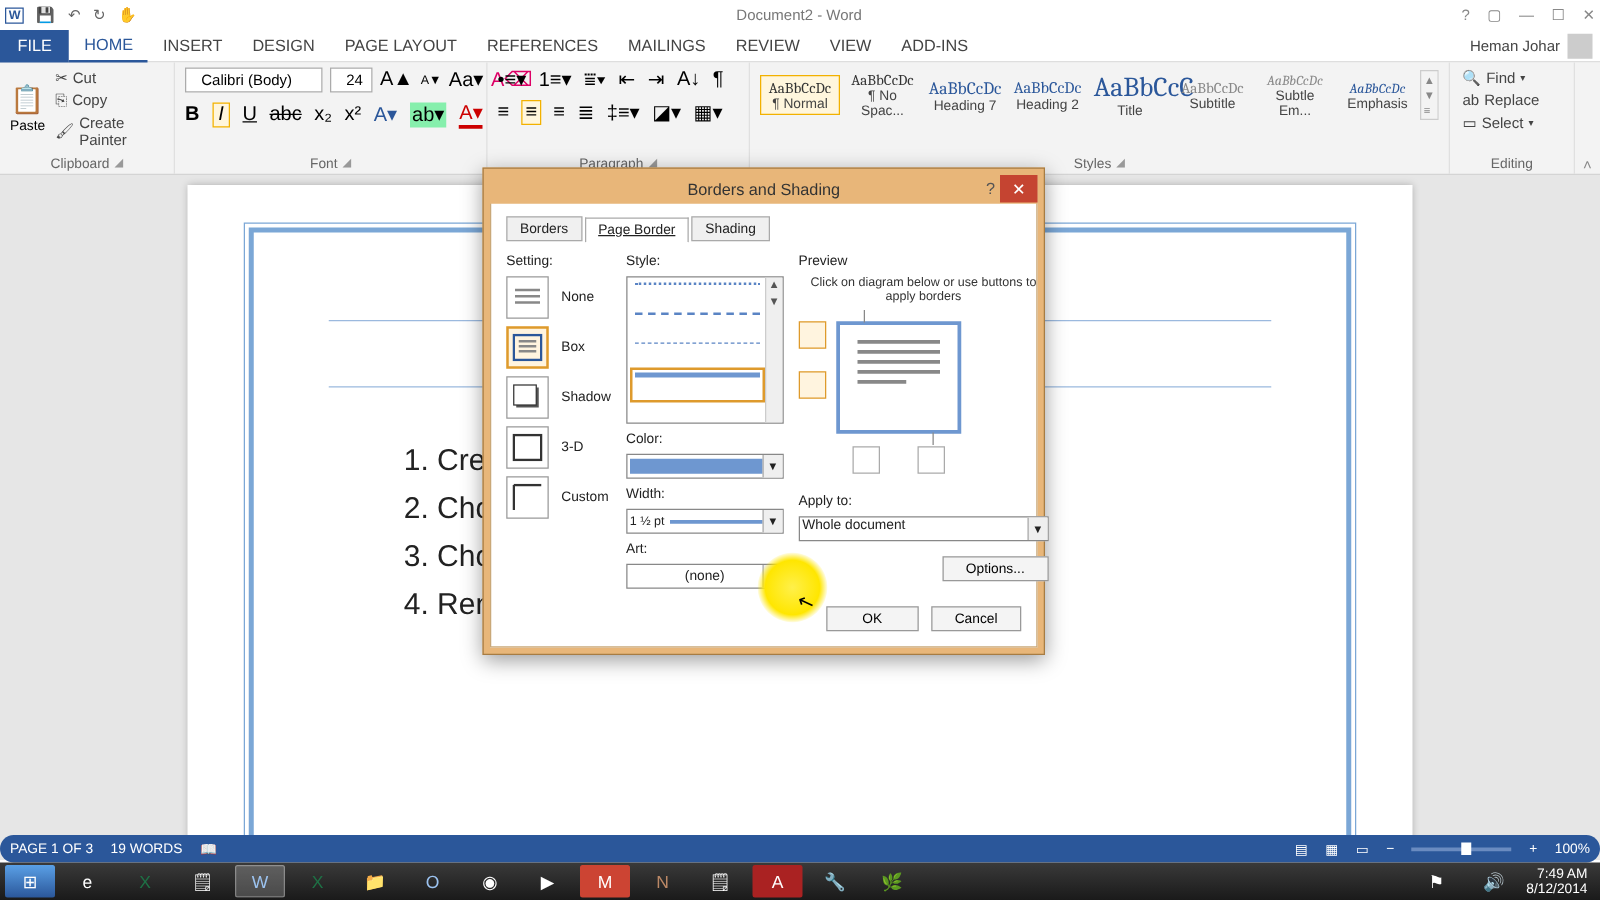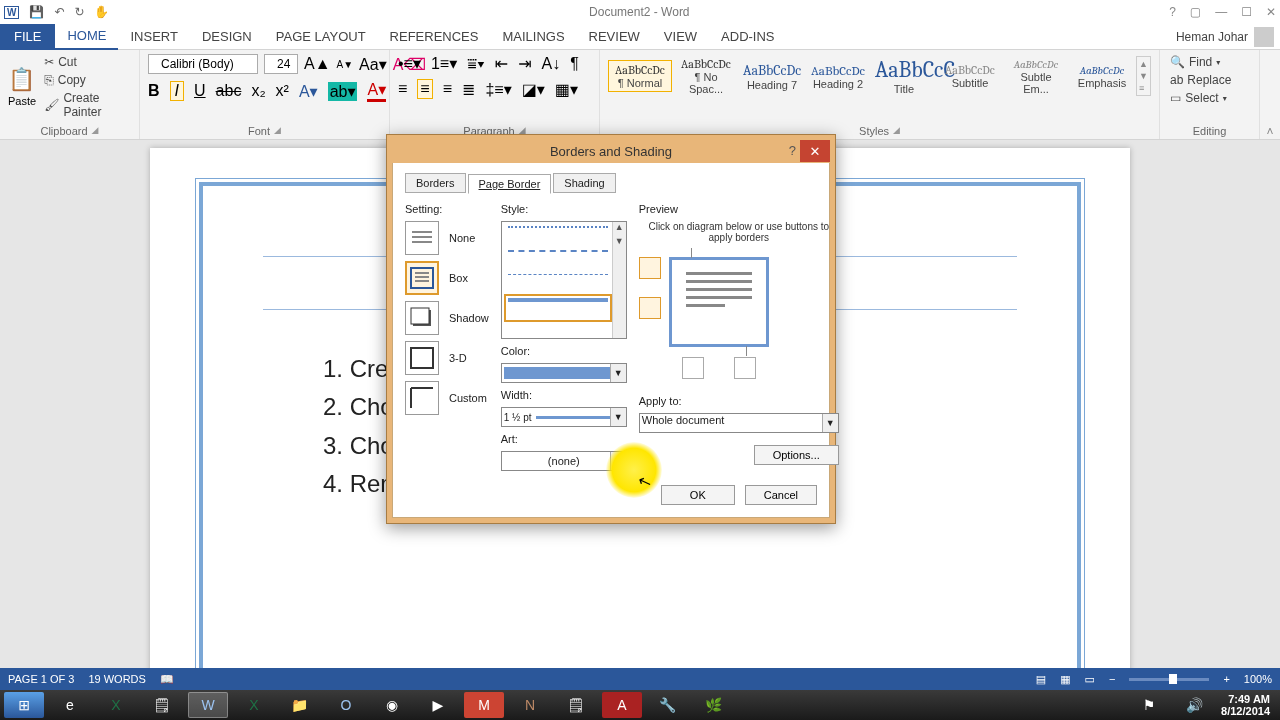--- a/index.html
+++ b/index.html
@@ -36,31 +36,31 @@
 
 
 .docarea { position: absolute; top: 140px; bottom: 32px; left: 0; right: 0; background: #e6e6e6; display: flex; justify-content: center; overflow: hidden; }
 .page { width: 980px; background: #fff; margin-top: 8px; box-shadow: 0 0 6px rgba(0,0,0,.25); padding: 30px 45px; position: relative; }
 .page-border-outer { border: 1px solid #7ba7d6; padding: 3px; }
 .page-border-inner { border: 4px solid #7ba7d6; padding: 50px 60px; min-height: 520px; }
 .doc-title { text-align: center; font-family: Cambria, serif; font-style: italic; color: #4a7bbd; font-size: 34px; border-top: 1px solid #9bb9de; border-bottom: 1px solid #9bb9de; padding: 6px 0; margin: 20px 0 40px; }
 .doc-list { font-size: 24px; color: #222; line-height: 1.6; padding-left: 60px; }
 
 
-.statusbar { position: absolute; bottom: 30px; left: 0; right: 0; height: 22px; background: #2b579a; color: #fff; font-size: 11px; display: flex; align-items: center; padding: 0 8px; gap: 14px; }
+.statusbar { position: absolute; bottom: 30px; left: 0; right: 0; height: 22px; background: #2b579a; color: #fff; font-size: 11px; display: flex; align-items: center; padding: 0 8px; gap: 14px; border-radius: 11px; }
 .statusbar .spacer { flex: 1; }
 .zoom-track { width: 80px; height: 3px; background: #6a8bc0; position: relative; }
 .zoom-thumb { width: 8px; height: 10px; background: #fff; position: absolute; left: 50%; top: -4px; }
 
 
 .taskbar { position: absolute; bottom: 0; left: 0; right: 0; height: 30px; background: linear-gradient(#3a3a3a,#1a1a1a); display: flex; align-items: center; padding: 0 4px; gap: 6px; }
 .taskbar .ticon { width: 40px; height: 26px; display: flex; align-items: center; justify-content: center; color: #fff; font-size: 14px; border-radius: 2px; }
 .taskbar .ticon.active { background: rgba(255,255,255,.2); box-shadow: inset 0 0 0 1px rgba(255,255,255,.3); }
 .taskbar .spacer { flex: 1; }
-.taskbar .tray { color: #fff; font-size: 11px; text-align: right; line-height: 1.1; padding-right: 6px; font-weight: bold; }
+.taskbar .tray { color: #fff; font-size: 11px; text-align: right; line-height: 1.1; padding-right: 6px; }
 
 
 .dialog-back { position: absolute; left: 386px; top: 134px; width: 450px; background: #e8b679; padding: 5px; box-shadow: 0 4px 16px rgba(0,0,0,.4); border: 1px solid #a77c43; }
 .dialog { background: #fff; border: 1px solid #c9a878; }
 .dlg-title { text-align: center; font-size: 13px; color: #333; padding: 4px 0; position: relative; background: #e8b679; margin: -1px -1px 0; }
 .dlg-close { position: absolute; right: 0; top: 0; width: 30px; height: 22px; background: #c54431; color: #fff; display: flex; align-items: center; justify-content: center; font-size: 13px; }
 .dlg-help { position: absolute; right: 34px; top: 3px; color: #555; font-size: 13px; }
 .dlg-body { padding: 10px 12px 12px; font-size: 11px; color: #222; }
 .dlg-tabs { display: flex; gap: 2px; margin-bottom: 10px; }
 .dlg-tab { border: 1px solid #aaa; padding: 3px 10px; background: #f0f0f0; font-size: 11px; cursor: pointer; }
@@ -173,21 +173,21 @@
         <span style="color:#d06;">A⌫</span>
       </div>
       <div class="grow" style="gap:10px;">
         <b>B</b>
         <i style="border:1px solid #f2b100;background:#fff6dd;padding:0 4px;">I</i>
         <u>U</u>
         <s>abc</s>
         <span>x₂</span>
         <span>x²</span>
         <span style="color:#2b579a;">A▾</span>
-        <span style="background:#14b8a6;padding:0 2px;text-align:center;">ab▾</span>
+        <span style="background:#86efac;padding:0 2px;text-align:center;">ab▾</span>
         <span style="color:#c00;border-bottom:3px solid #c00;">A▾</span>
       </div>
     </div>
     <div class="group-label">
         <span>Font</span>
         <span class="launch">◢</span>
       </div>
   </div>
 
   <div class="group" style="width:210px;">

